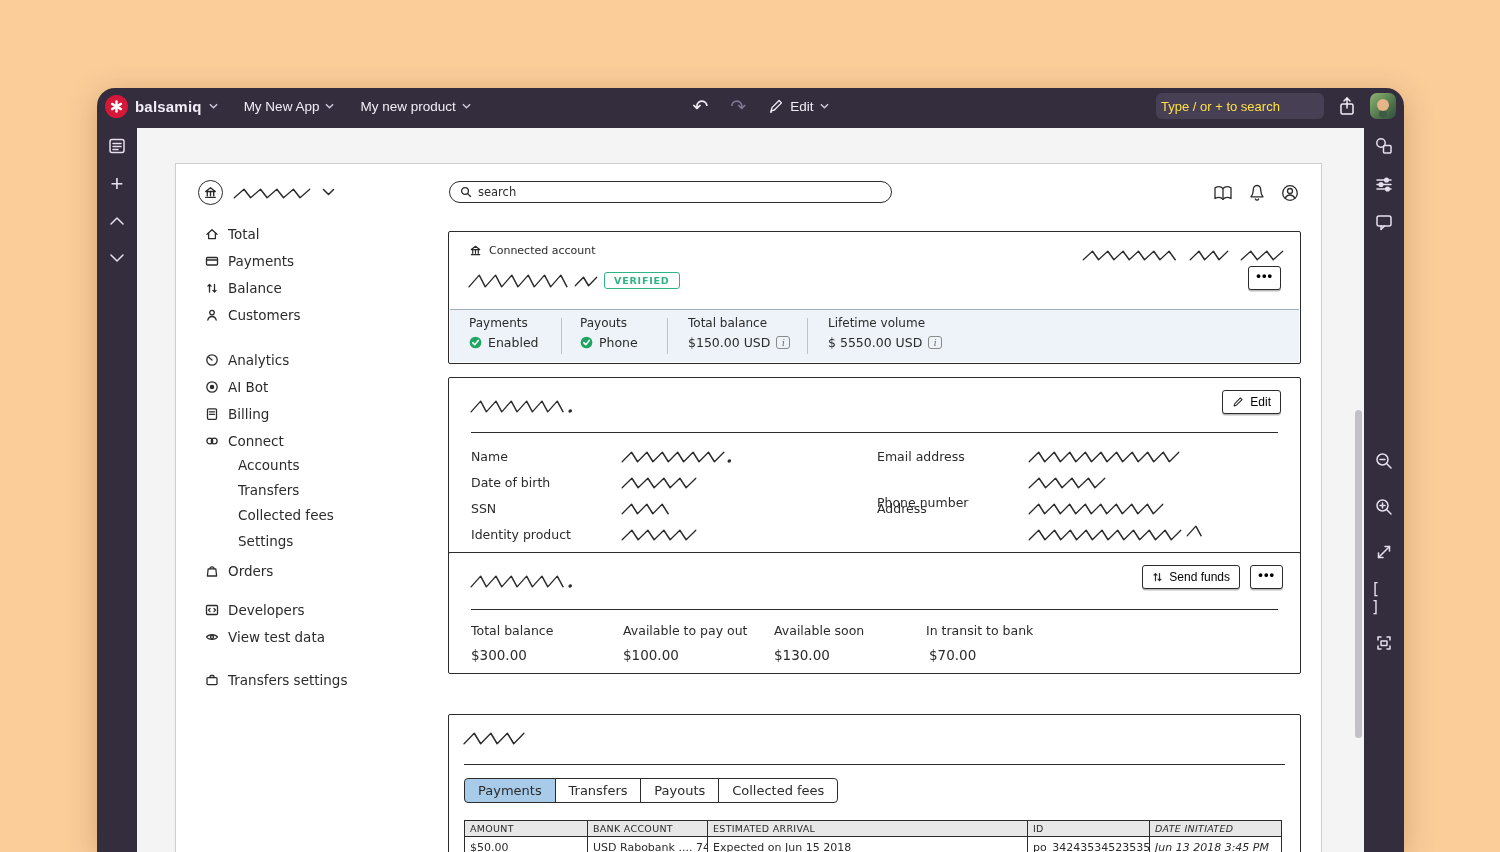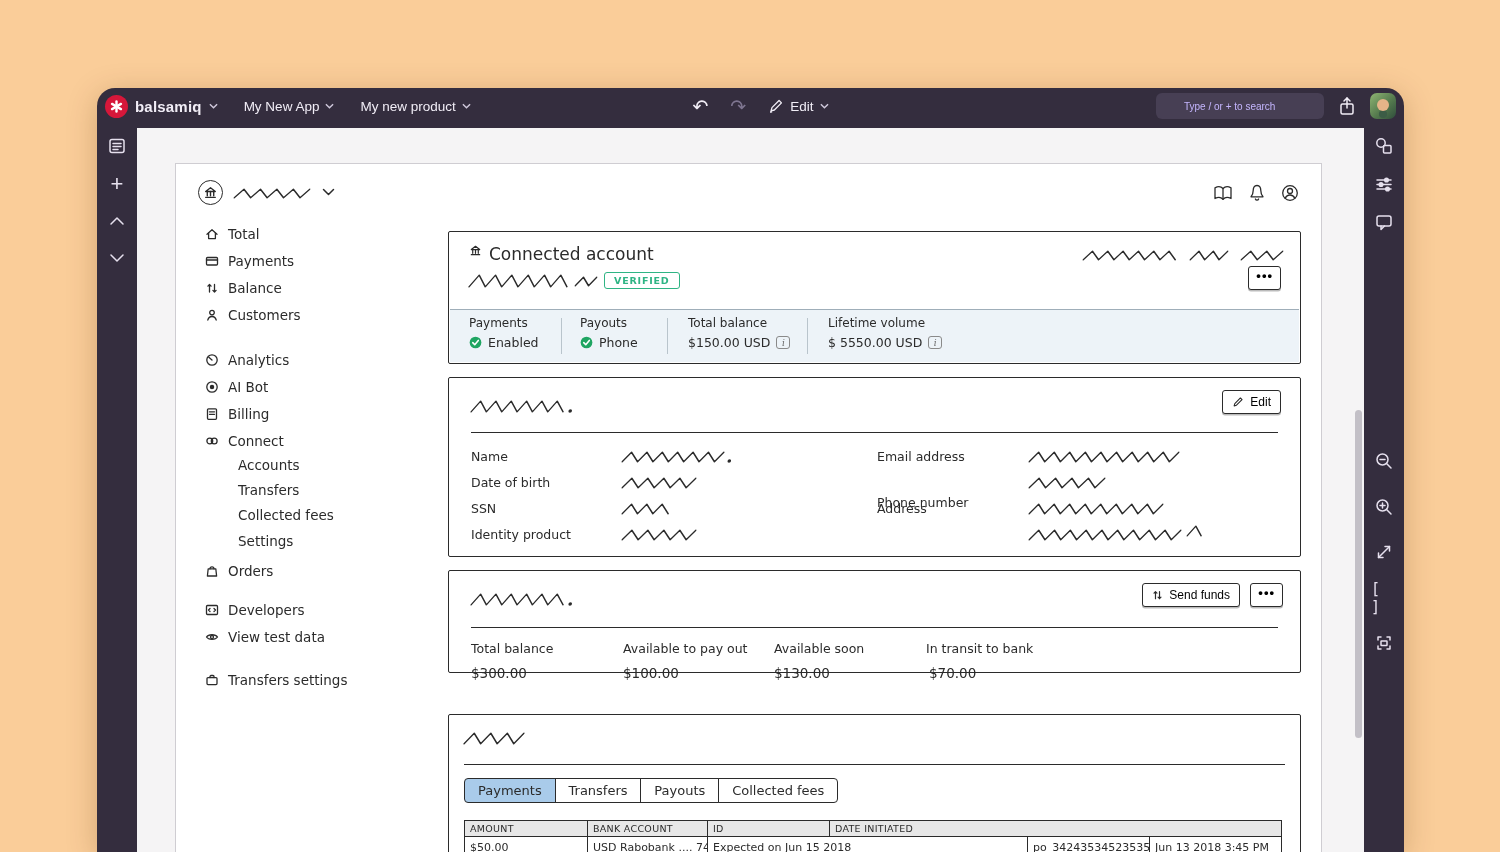--- a/index.html
+++ b/index.html
@@ -15,22 +15,22 @@
   .tb-left { display:flex; align-items:center; gap:26px; }
   .brand { display:flex; align-items:center; gap:7px; cursor:pointer; }
   .brand-badge { width:23px; height:23px; border-radius:50%; background:#D6173A; display:flex; align-items:center; justify-content:center; }
   .brand-name { font-weight:bold; font-size:15px; letter-spacing:.2px; }
   .menu-item { display:flex; align-items:center; gap:6px; font-size:13.5px; cursor:pointer; }
   .caret { width:9px; height:6px; }
   .tb-center { position:absolute; left:calc(50% + 10px); transform:translateX(-50%); display:flex; align-items:center; gap:22px; }
   .tb-icon-txt { font-size:19px; line-height:1; cursor:pointer; font-family:"DejaVu Sans",sans-serif; }
   .dim { color:#7E7590; }
   .tb-right { margin-left:auto; display:flex; align-items:center; gap:14px; }
-  .chrome-search { width:168px; height:26px; background:#473F54; border-radius:6px; color:#c4b5fd;
-                   font-size:10px; display:flex; align-items:center; padding:0 28px; cursor:text; }
+  .chrome-search { width:168px; height:26px; background:#473F54; border-radius:6px; color:#fde047;
+                   font-size:13px; display:flex; align-items:center; padding:0 5px; cursor:text; }
   .avatar { width:26px; height:26px; border-radius:7px; overflow:hidden; position:relative;
             background:linear-gradient(135deg,#8FB573 0%,#557A4E 55%,#2F4D3C 100%); cursor:pointer; }
   .avatar::after { content:""; position:absolute; left:7px; top:6px; width:12px; height:12px; border-radius:50%;
                    background:#E5B488; box-shadow:0 9px 0 -2px #3c5c46; }
 
   .rail { position:absolute; top:40px; bottom:0; width:40px; background:#342D3E; }
   .rail-left { left:0; } .rail-right { right:0; }
   .rail-btn { position:absolute; left:7px; width:26px; height:26px; display:flex; align-items:center;
               justify-content:center; color:#E6E0EE; cursor:pointer; font-size:18px; }
   .rail-btn svg { stroke:#E6E0EE; fill:none; stroke-width:1.5; stroke-linecap:round; stroke-linejoin:round; }
@@ -61,21 +61,21 @@
   .nav-item.indent { left:62px; }
   .nicon { width:15px; height:15px; display:flex; align-items:center; justify-content:center; }
 
   
   .card { position:absolute; left:272px; width:853px; border:1.3px solid #2B2B2B; border-radius:2px; background:#fff; }
   .divider { position:absolute; left:22px; right:22px; border-top:1.2px solid #2B2B2B; }
   .wf-btn { position:absolute; display:flex; align-items:center; gap:6px; background:#fff; border:1.2px solid #2B2B2B;
             border-radius:3px; font-size:12px; padding:0 9px; height:24px; cursor:pointer; box-shadow:0 1.5px 0 rgba(60,60,60,.35); }
   .dots { letter-spacing:1px; font-size:13px; font-weight:bold; line-height:0; padding-bottom:4px; }
 
-  .ca-head { position:absolute; left:20px; top:12px; display:flex; gap:7px; font-size:17px; }
+  .ca-head { position:absolute; left:20px; top:12px; display:flex; gap:7px; font-size:11px; }
   .verified { position:absolute; left:155px; top:40px; border:1.6px solid #2FB484; color:#2FB484; border-radius:3px;
               font-size:9.5px; font-weight:bold; letter-spacing:.8px; padding:2px 9px; }
   .stats-band { position:absolute; left:1px; right:1px; bottom:1px; height:53px; background:#EDF3F8; border-top:1px solid #9FAEB9; }
   .vsep { position:absolute; top:8px; bottom:8px; border-left:1px solid #B9C4CC; }
   .stat { position:absolute; top:6px; }
   .stat-label { font-size:12px; }
   .stat-value { margin-top:5px; font-size:12.5px; display:flex; align-items:center; gap:6px; }
 
   .field-label { position:absolute; font-size:12.5px; }
   .field-value { position:absolute; }
@@ -88,21 +88,21 @@
   .wtab:first-child { border-radius:4px 0 0 4px; margin-left:0; }
   .wtab:last-child { border-radius:0 4px 4px 0; }
   .wtab.active { background:#A9CBEA; }
 
   .wtable { position:absolute; left:15px; top:105px; width:818px; border:1.2px solid #2B2B2B; font-size:11px; }
   .trow { display:flex; }
   .trow.thead { background:#E7E7E7; font-size:9.5px; letter-spacing:.3px; }
   .tc { padding:2px 5px; border-right:1px solid #2B2B2B; border-bottom:1px solid #2B2B2B; overflow:hidden; white-space:nowrap; }
   .trow:not(.thead) .tc { padding:4px 5px; }
   .tc:last-child { border-right:none; }
-  .c0{width:123px;} .c1{width:120px;} .c2{width:320px;} .c3{width:122px;} .c4{width:133px; flex:1;}
+  .c0{width:123px;} .c1{width:120px;} .c2{width:320px;} .c3{width:122px;} .c4{width:133px; flex:1;font-style:italic;}
 </style>
 </head>
 <body>
 
 <div class="window">
 
   <header class="topbar">
     <div class="tb-left">
       <div class="brand">
         <span class="brand-badge">
@@ -251,20 +251,27 @@
             <line x1="2.5" y1="11.5" x2="11.5" y2="11.5"></line>
           </svg>
       </span>
       <span class="sq m-header-sq"><svg width="76" height="11" style="transform:skewX(-10deg)">
             <polyline points="1.0,9.8 9.2,1.2 17.4,9.8 25.7,1.2 33.9,9.8 42.1,1.2 50.3,9.8 58.6,1.2 66.8,9.8 75.0,1.2" fill="none" stroke="currentColor" stroke-width="1.4" stroke-linecap="round" stroke-linejoin="round"></polyline>
           </svg></span>
       <svg class="m-header-caret" width="13" height="8" viewBox="0 0 13 8">
           <polyline points="1.5,1.5 6.5,6.5 11.5,1.5" fill="none" stroke="#2B2B2B" stroke-width="1.5" stroke-linecap="round" stroke-linejoin="round"></polyline>
         </svg>
 
+      <div class="m-search">
+        <svg class="ink" width="12" height="12" viewBox="0 0 12 12">
+            <circle cx="5" cy="5" r="3.4"></circle>
+            <line x1="7.6" y1="7.6" x2="10.5" y2="10.5"></line>
+          </svg>
+        <span>search</span>
+      </div>
 
       <span class="m-hicon" style="left:1036px">
         <svg class="ink" width="20" height="18" viewBox="0 0 20 16">
             <path d="M10 3.5 C8 1.5 4.5 1.5 2 2.8 V13.5 C4.5 12.2 8 12.2 10 14.2 C12 12.2 15.5 12.2 18 13.5 V2.8 C15.5 1.5 12 1.5 10 3.5 Z"></path>
             <line x1="10" y1="3.5" x2="10" y2="14.2"></line>
           </svg>
       </span>
       <span class="m-hicon" style="left:1070px">
         <svg class="ink" width="18" height="20" viewBox="0 0 18 20">
             <path d="M9 2.5 C6 2.5 5.2 5.2 5.2 7.5 C5.2 11 4 12.5 3 13.8 H15 C14 12.5 12.8 11 12.8 7.5 C12.8 5.2 12 2.5 9 2.5 Z"></path>
@@ -520,21 +527,21 @@
               <polyline points="1.0,10.8 8.8,1.2 16.5,10.8 24.3,1.2 32.1,10.8 39.8,1.2 47.6,10.8 55.4,1.2 63.1,10.8 70.9,1.2 78.6,10.8 86.4,1.2 94.2,10.8 101.9,1.2 109.7,10.8 117.5,1.2 125.2,10.8 133.0,1.2" fill="none" stroke="currentColor" stroke-width="1.4" stroke-linecap="round" stroke-linejoin="round"></polyline>
             </svg></span>
         <span class="field-value sq" style="left:580px; top:151px;"><svg width="152" height="12" style="transform:skewX(-10deg)">
               <polyline points="1.0,10.8 8.9,1.2 16.8,10.8 24.7,1.2 32.6,10.8 40.5,1.2 48.4,10.8 56.3,1.2 64.2,10.8 72.1,1.2 79.9,10.8 87.8,1.2 95.7,10.8 103.6,1.2 111.5,10.8 119.4,1.2 127.3,10.8 135.2,1.2 143.1,10.8 151.0,1.2" fill="none" stroke="currentColor" stroke-width="1.4" stroke-linecap="round" stroke-linejoin="round"></polyline>
             </svg></span>
         <span class="field-value sq" style="left:738px; top:147px;"><svg width="16" height="12" style="transform:skewX(-10deg)">
               <polyline points="1.0,10.8 8.0,1.2 15.0,10.8" fill="none" stroke="currentColor" stroke-width="1.4" stroke-linecap="round" stroke-linejoin="round"></polyline>
             </svg></span>
       </section>
 
-      <section class="card" style="top:406px; height:103px;text-decoration:underline;">
+      <section class="card" style="top:388px; height:122px;text-decoration:underline;">
         <span class="sq" style="position:absolute; left:22px; top:22px;"><svg width="104" height="13" style="transform:skewX(-10deg)">
               <polyline points="1.0,11.8 8.7,1.2 16.3,11.8 24.0,1.2 31.7,11.8 39.3,1.2 47.0,11.8 54.7,1.2 62.3,11.8 70.0,1.2 77.7,11.8 85.3,1.2 93.0,11.8" fill="none" stroke="currentColor" stroke-width="1.4" stroke-linecap="round" stroke-linejoin="round"></polyline>
               <circle cx="100" cy="11" r="1.8" fill="currentColor"></circle>
             </svg></span>
         <button class="wf-btn" style="right:60px; top:12px;">
           <svg class="ink" width="11" height="12" viewBox="0 0 12 13">
               <path d="M3.8 10.5 V2.8 M2.2 4.4 L3.8 2.8 L5.4 4.4"></path>
               <path d="M8.2 2.8 V10.5 M6.6 8.9 L8.2 10.5 L9.8 8.9"></path>
             </svg>
           <span>Send funds</span>
@@ -564,20 +571,21 @@
           <span class="wtab active">Payments</span>
           <span class="wtab">Transfers</span>
           <span class="wtab">Payouts</span>
           <span class="wtab">Collected fees</span>
         </div>
 
         <div class="wtable">
           <div class="trow thead">
             <div class="tc c0">AMOUNT</div>
             <div class="tc c1">BANK ACCOUNT</div>
+            <div class="tc c2">ESTIMATED ARRIVAL</div>
             <div class="tc c3">ID</div>
             <div class="tc c4">DATE INITIATED</div>
           </div>
           <div class="trow">
             <div class="tc c0">$50.00</div>
             <div class="tc c1">USD Rabobank .... 741</div>
             <div class="tc c2">Expected on Jun 15 2018</div>
             <div class="tc c3">po_34243534523535</div>
             <div class="tc c4">Jun 13 2018 3:45 PM</div>
           </div>

